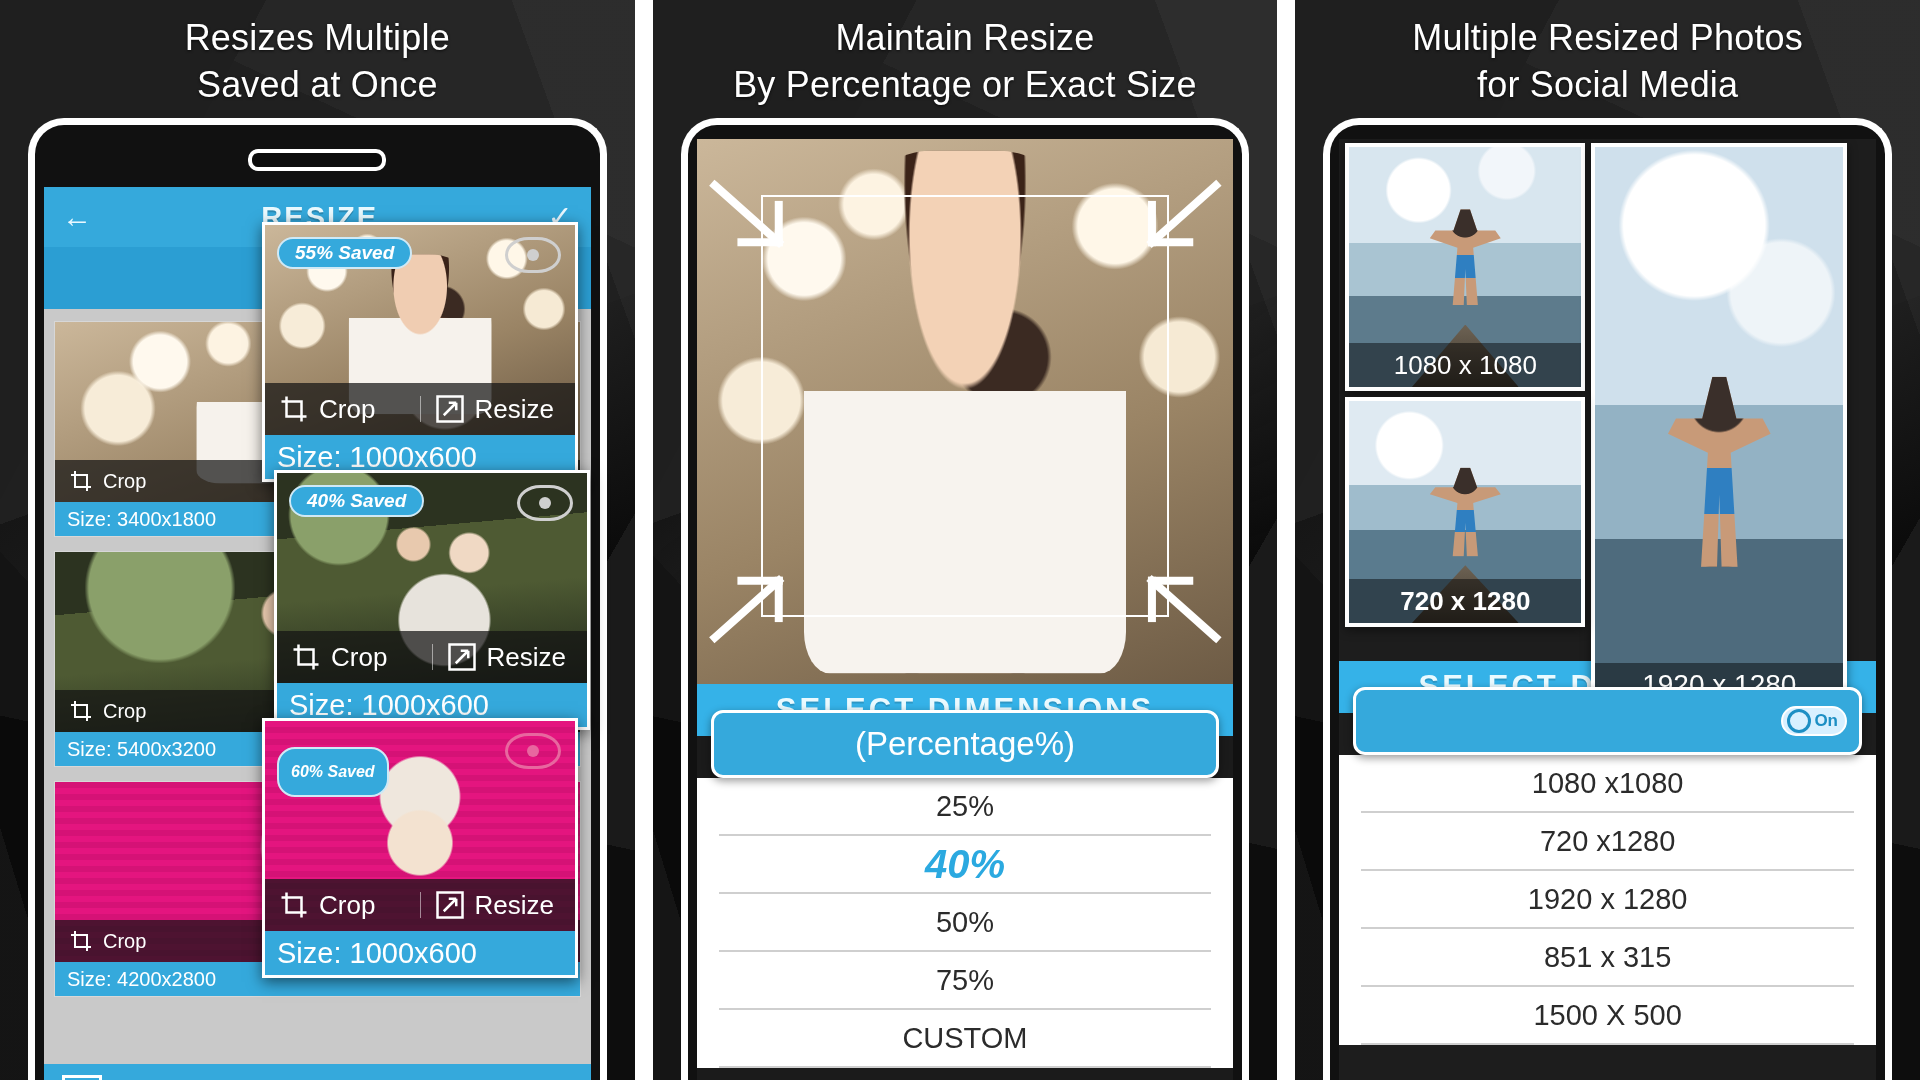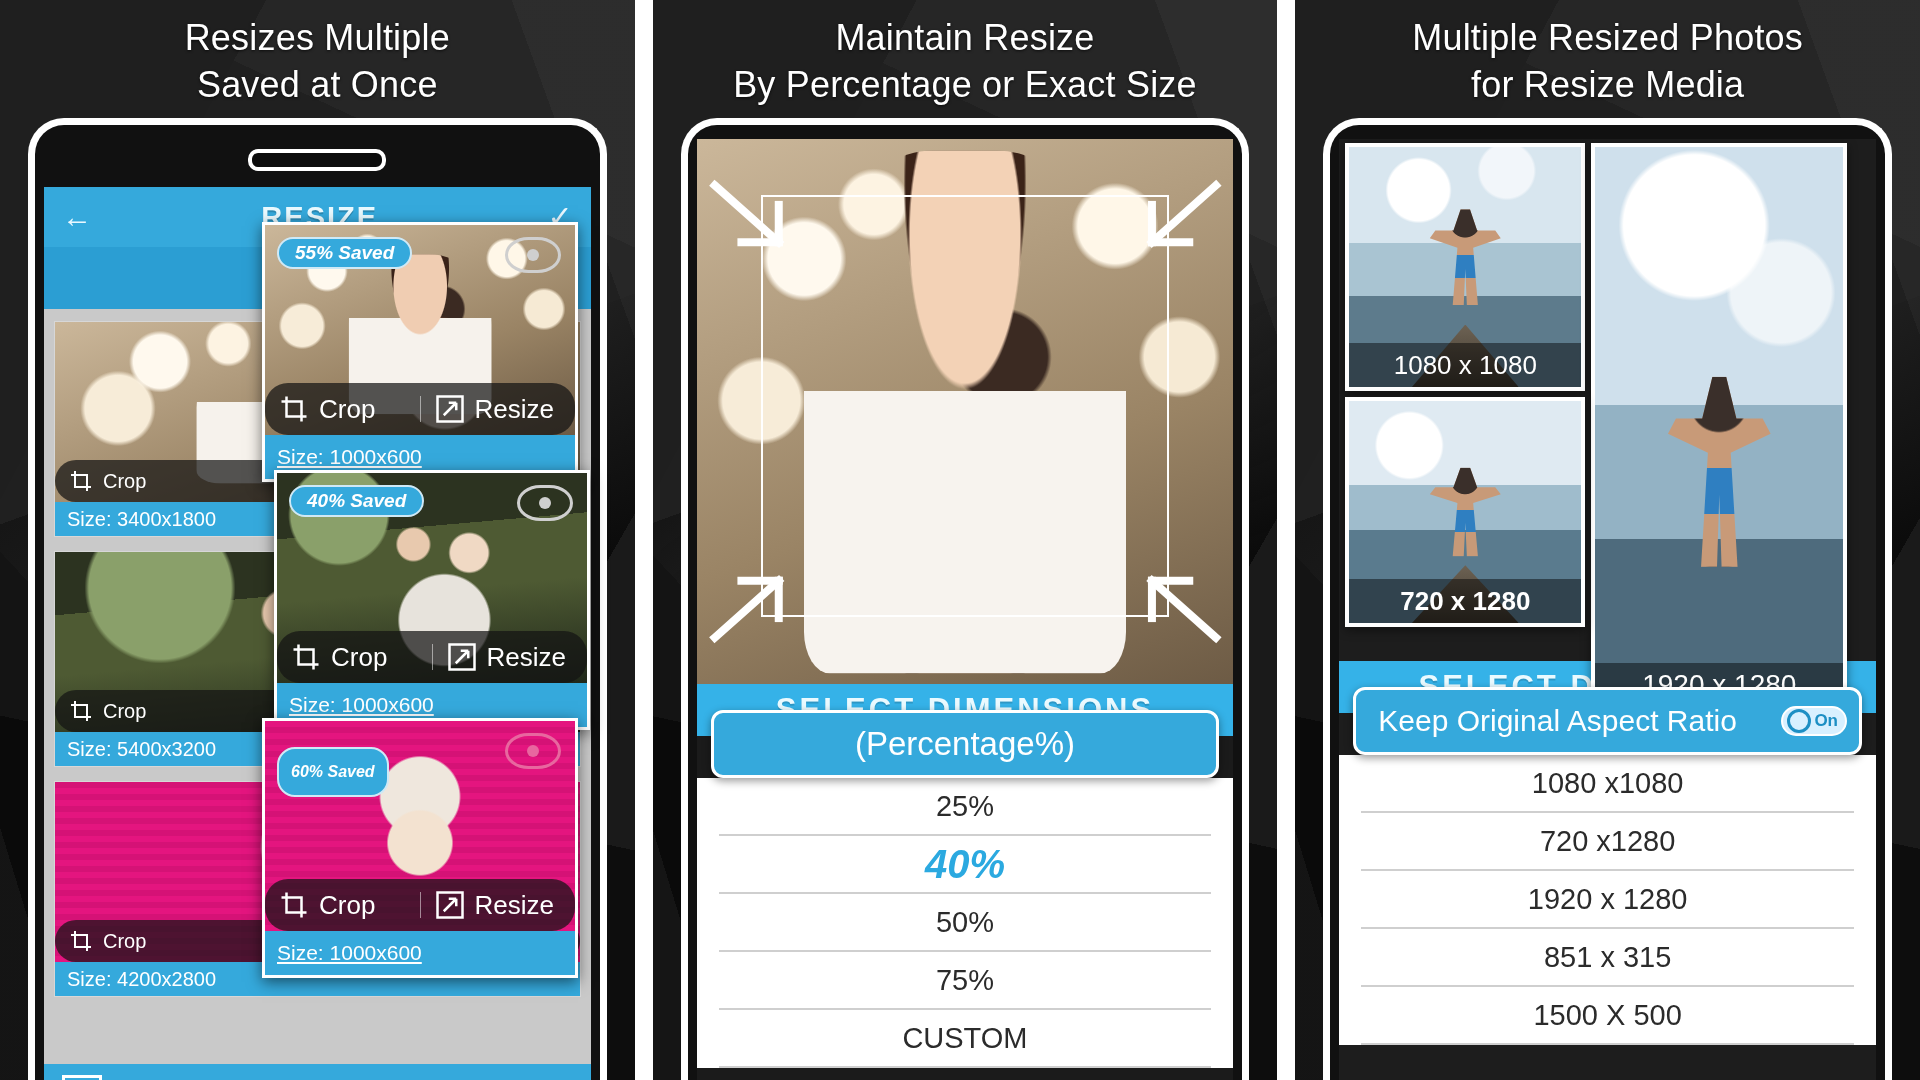--- a/index.html
+++ b/index.html
@@ -55,31 +55,31 @@
   .listwrap{position:absolute;top:122px;left:0;right:0;bottom:0;background:#c9c9c9;padding:12px 10px 0;
      box-sizing:border-box;}
 
   .card{position:relative;margin-bottom:14px;border:1px solid #d7d7d7;background:#222;overflow:hidden;}
   .thumb{position:relative;height:180px;overflow:hidden;}
   .eye{position:absolute;right:10px;top:8px;width:42px;height:26px;border-radius:50%/60%;
      border:3px solid #e8679f;display:flex;align-items:center;justify-content:center;}
   .eye i{width:12px;height:12px;border-radius:50%;background:#e8679f;display:block;}
   .eye.dark{border-color:#cfcfcf;} .eye.dark i{background:#cfcfcf;}
   .actions{position:absolute;left:0;right:0;bottom:0;height:42px;background:rgba(20,20,20,.72);
-     display:flex;align-items:center;color:#fff;font-size:20px;border-radius:23px;}
+     display:flex;align-items:center;color:#fff;font-size:20px;}
   .actions .a{flex:1;display:flex;align-items:center;gap:10px;padding-left:14px;}
   .actions .sep{width:1px;height:26px;background:rgba(255,255,255,.5);}
   .sizebar{height:34px;background:#35a9dc;color:#fff;font-size:20px;display:flex;align-items:center;padding-left:12px;}
 
   
   .zoomcard{position:absolute;z-index:5;border:3px solid #fff;background:#222;overflow:hidden;
      box-shadow:0 4px 14px rgba(0,0,0,.55);}
   .zoomcard .thumb{height:210px;}
   .zoomcard .actions{height:52px;font-size:26px;}
-  .zoomcard .sizebar{height:44px;font-size:21px;background:#35a9dc;text-decoration:underline;}
+  .zoomcard .sizebar{height:44px;font-size:29px;background:#35a9dc;}
   .saved{position:absolute;left:12px;top:12px;z-index:3;background:#35a9dc;color:#fff;
      border:2px solid #cfe9f6;border-radius:18px;padding:3px 16px;font-size:19px;
      font-style:italic;font-weight:700;}
   .saved.sm{font-size:16px;padding:14px 12px;margin-top:14px;}
 
   .batchbtn{position:absolute;left:0;right:0;bottom:0;height:56px;background:#35a9dc;color:#fff;
      display:flex;align-items:center;gap:14px;padding-left:18px;font-size:25px;letter-spacing:1px;}
   .batchbtn .bi{width:34px;height:28px;border:3px solid #fff;display:block;position:relative;}
   .batchbtn .bi:after{content:"";position:absolute;left:3px;bottom:3px;width:0;height:0;
      border-left:9px solid transparent;border-right:9px solid transparent;border-bottom:11px solid #fff;}
@@ -413,21 +413,21 @@
         </div>
       </div>
     </div>
   </div>
 
   <div class="panel">
     <div class="facets"></div>
 
     <div class="headline">
       <span class="l">Multiple Resized Photos</span>
-      <span class="l">for Resize Media</span>
+      <span class="l">for Social Media</span>
     </div>
 
     <div class="phone">
       <div class="screen" style="top:14px;background:#1d1d1d">
 
         <div class="grid3">
           <div class="g ph-sky" style="left:6px;top:4px;width:232px;height:240px;">
             <div class="rock"></div>
             <div class="man"></div>
             <div class="glab">1080 x 1080</div>
@@ -441,21 +441,20 @@
           <div class="g ph-sky3" style="left:6px;top:258px;width:232px;height:222px;">
             <div class="rock"></div>
             <div class="man" style="top:50%"></div>
             <div class="glab">720 x 1280</div>
           </div>
         </div>
 
         <div class="seldim" style="margin-top:-38px">SELECT DIMENSIONS</div>
 
         <div class="pill" style="justify-content:flex-start;padding-left:22px;font-size:30px;">
-          <span>Keep Original Aspect Ratio</span>
           <span class="toggle">
             <i></i>
             <span>On</span>
           </span>
         </div>
 
         <div class="optlist">
           <div class="opt">1080 x1080</div>
           <div class="opt">720 x1280</div>
           <div class="opt">1920 x 1280</div>

